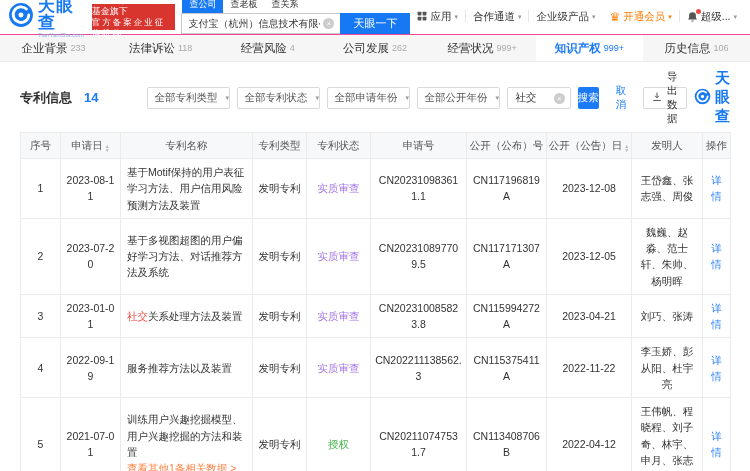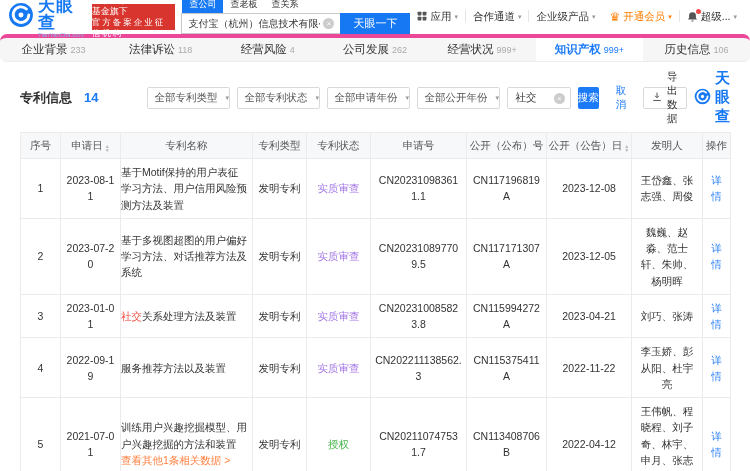--- a/index.html
+++ b/index.html
@@ -28,21 +28,21 @@
   .topmenu { display:flex; align-items:flex-start; margin-left:auto; font-size:10.5px; color:#333; }
   .mitem { display:flex; align-items:center; gap:3px; padding:0 7px; cursor:pointer; white-space:nowrap; }
   .mdiv { width:1px; height:12px; background:#e5e5e5; }
   .caret { color:#999; font-size:7px; }
   .vip { color:#ff7d00; }
   .vip .caret { color:#ff7d00; }
   .crown { color:#ff7d00; font-size:12px; line-height:1; }
   .bellwrap { position:relative; display:inline-flex; }
   .reddot { position:absolute; top:-2px; right:-3px; width:5px; height:5px; border-radius:50%; background:#f04b4b; }
   
-  .nav { display:flex; height:28px; background:#f6f6f6; border-top:4px solid #ec4899; border-bottom:1px solid #ececec;border-radius:7px; }
+  .nav { display:flex; height:28px; background:#f6f6f6; border-top:1px solid #ec4899; border-bottom:1px solid #ececec; }
   .navtab { flex:1; display:flex; align-items:center; justify-content:center; gap:3px;
     font-size:11.5px; color:#333; cursor:pointer; }
   .navtab .cnt { font-size:9px; color:#aaa; }
   .navtab.active { background:#fff; color:#1a7af8; font-weight:bold; }
   .navtab.active .cnt { color:#1a7af8; font-weight:normal; }
   
   .secbar { display:flex; align-items:center; margin:7px 20px 6px; gap:7px; }
   .sec-title { font-size:13px; font-weight:bold; color:#333; margin-right:42px; white-space:nowrap; }
   .sec-title .num { color:#1a7af8; margin-left:12px; }
   .drop { display:flex; align-items:center; justify-content:space-between; width:83px; height:22px;
@@ -59,21 +59,21 @@
   .btnexport { display:flex; align-items:center; gap:4px; height:22px; border:1px solid #d9d9d9;
     background:#fff; border-radius:2px; padding:0 8px; font-size:10.5px; color:#333; cursor:pointer; }
   .brand { margin-left:auto; display:flex; align-items:center; gap:4px; color:#1679f3;
     font-weight:bold; font-size:15px; }
   
   table.tbl { width:710px; margin:0 20px; border-collapse:collapse; table-layout:fixed; font-size:10.5px; }
   .tbl th, .tbl td { border:1px solid #ebebeb;margin-left:48px; }
   .tbl th { background:#f7f8fa; color:#555; font-weight:normal; height:26px; padding:2px 1px; }
   .tbl td { padding:5px 4px; line-height:1.55; color:#333; vertical-align:middle; word-break:break-all; }
   .c { text-align:center; }
-  td.title { text-align:left; padding-left:0; }
+  td.title { text-align:left; padding-left:6px; }
   .hl { color:#f0483e; }
   a.more { display:block; color:#ff8243; text-decoration:none; cursor:pointer; }
   a.detail { color:#2c82f7; text-decoration:none; cursor:pointer; }
   .sort { display:inline-flex; flex-direction:column; margin-left:2px; vertical-align:1px;
     font-size:5px; line-height:4px; color:#b8b8b8; cursor:pointer; }
 </style>
 </head>
 <body>
 
 <div class="hdr">

